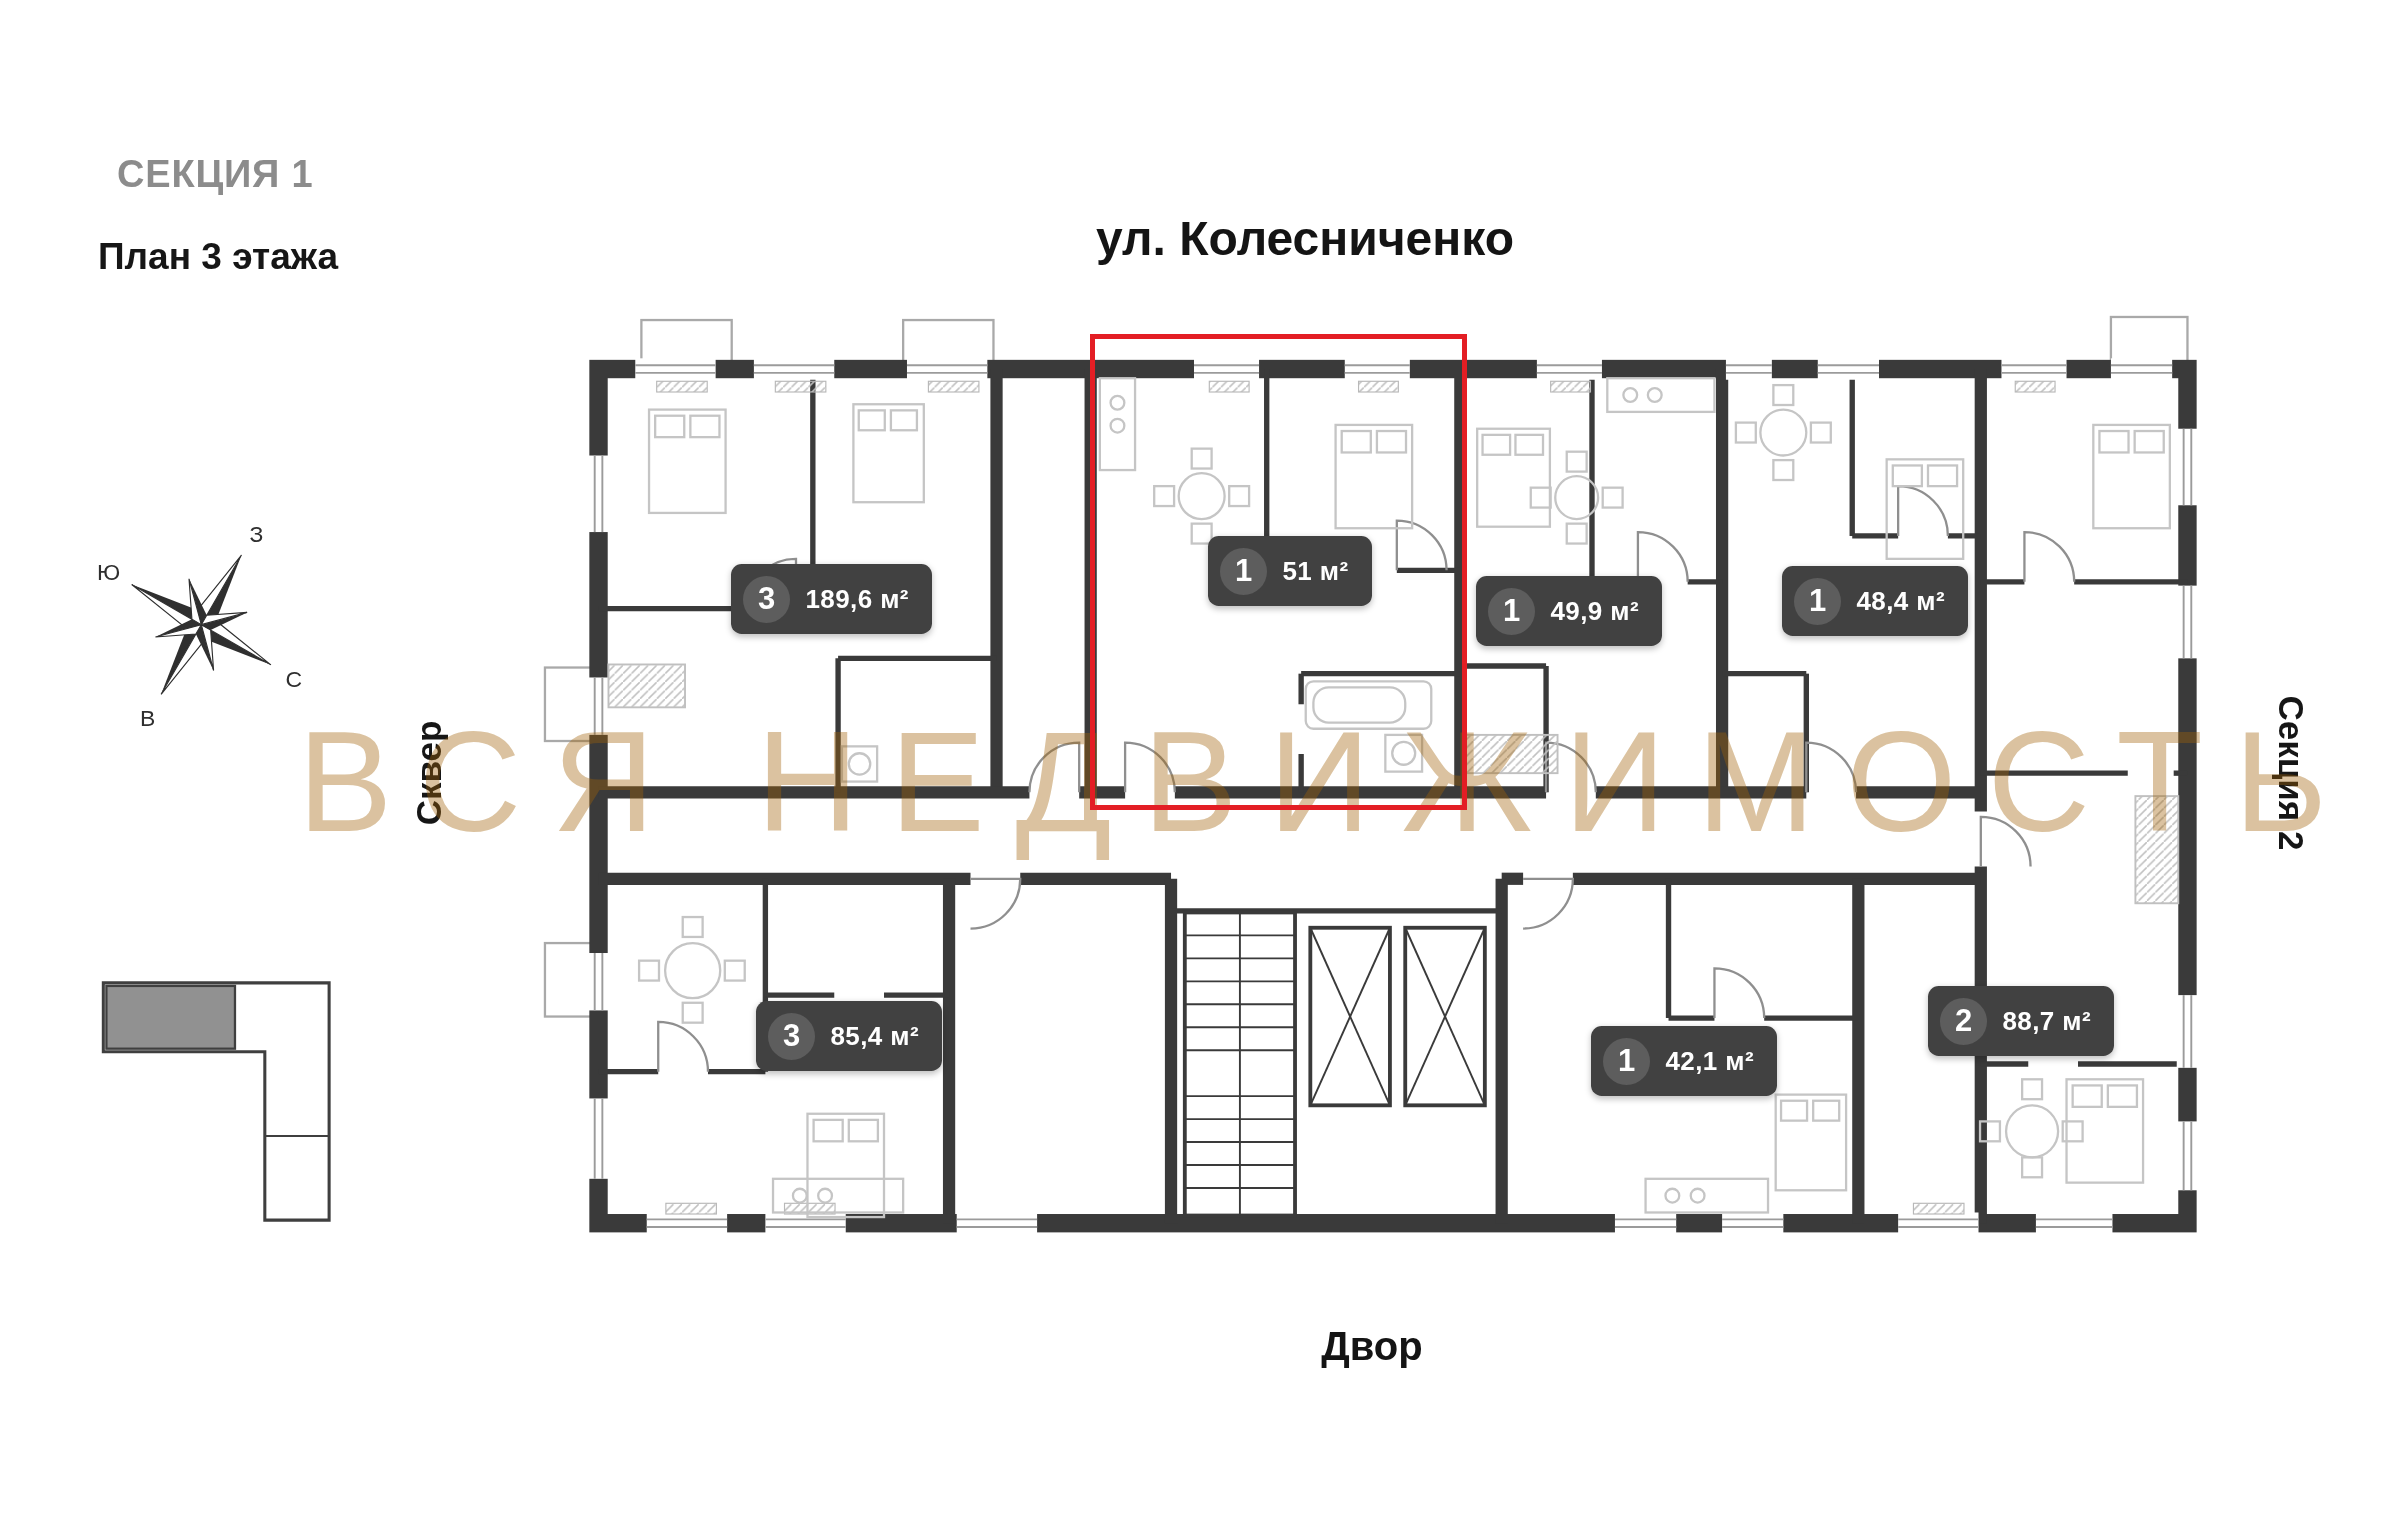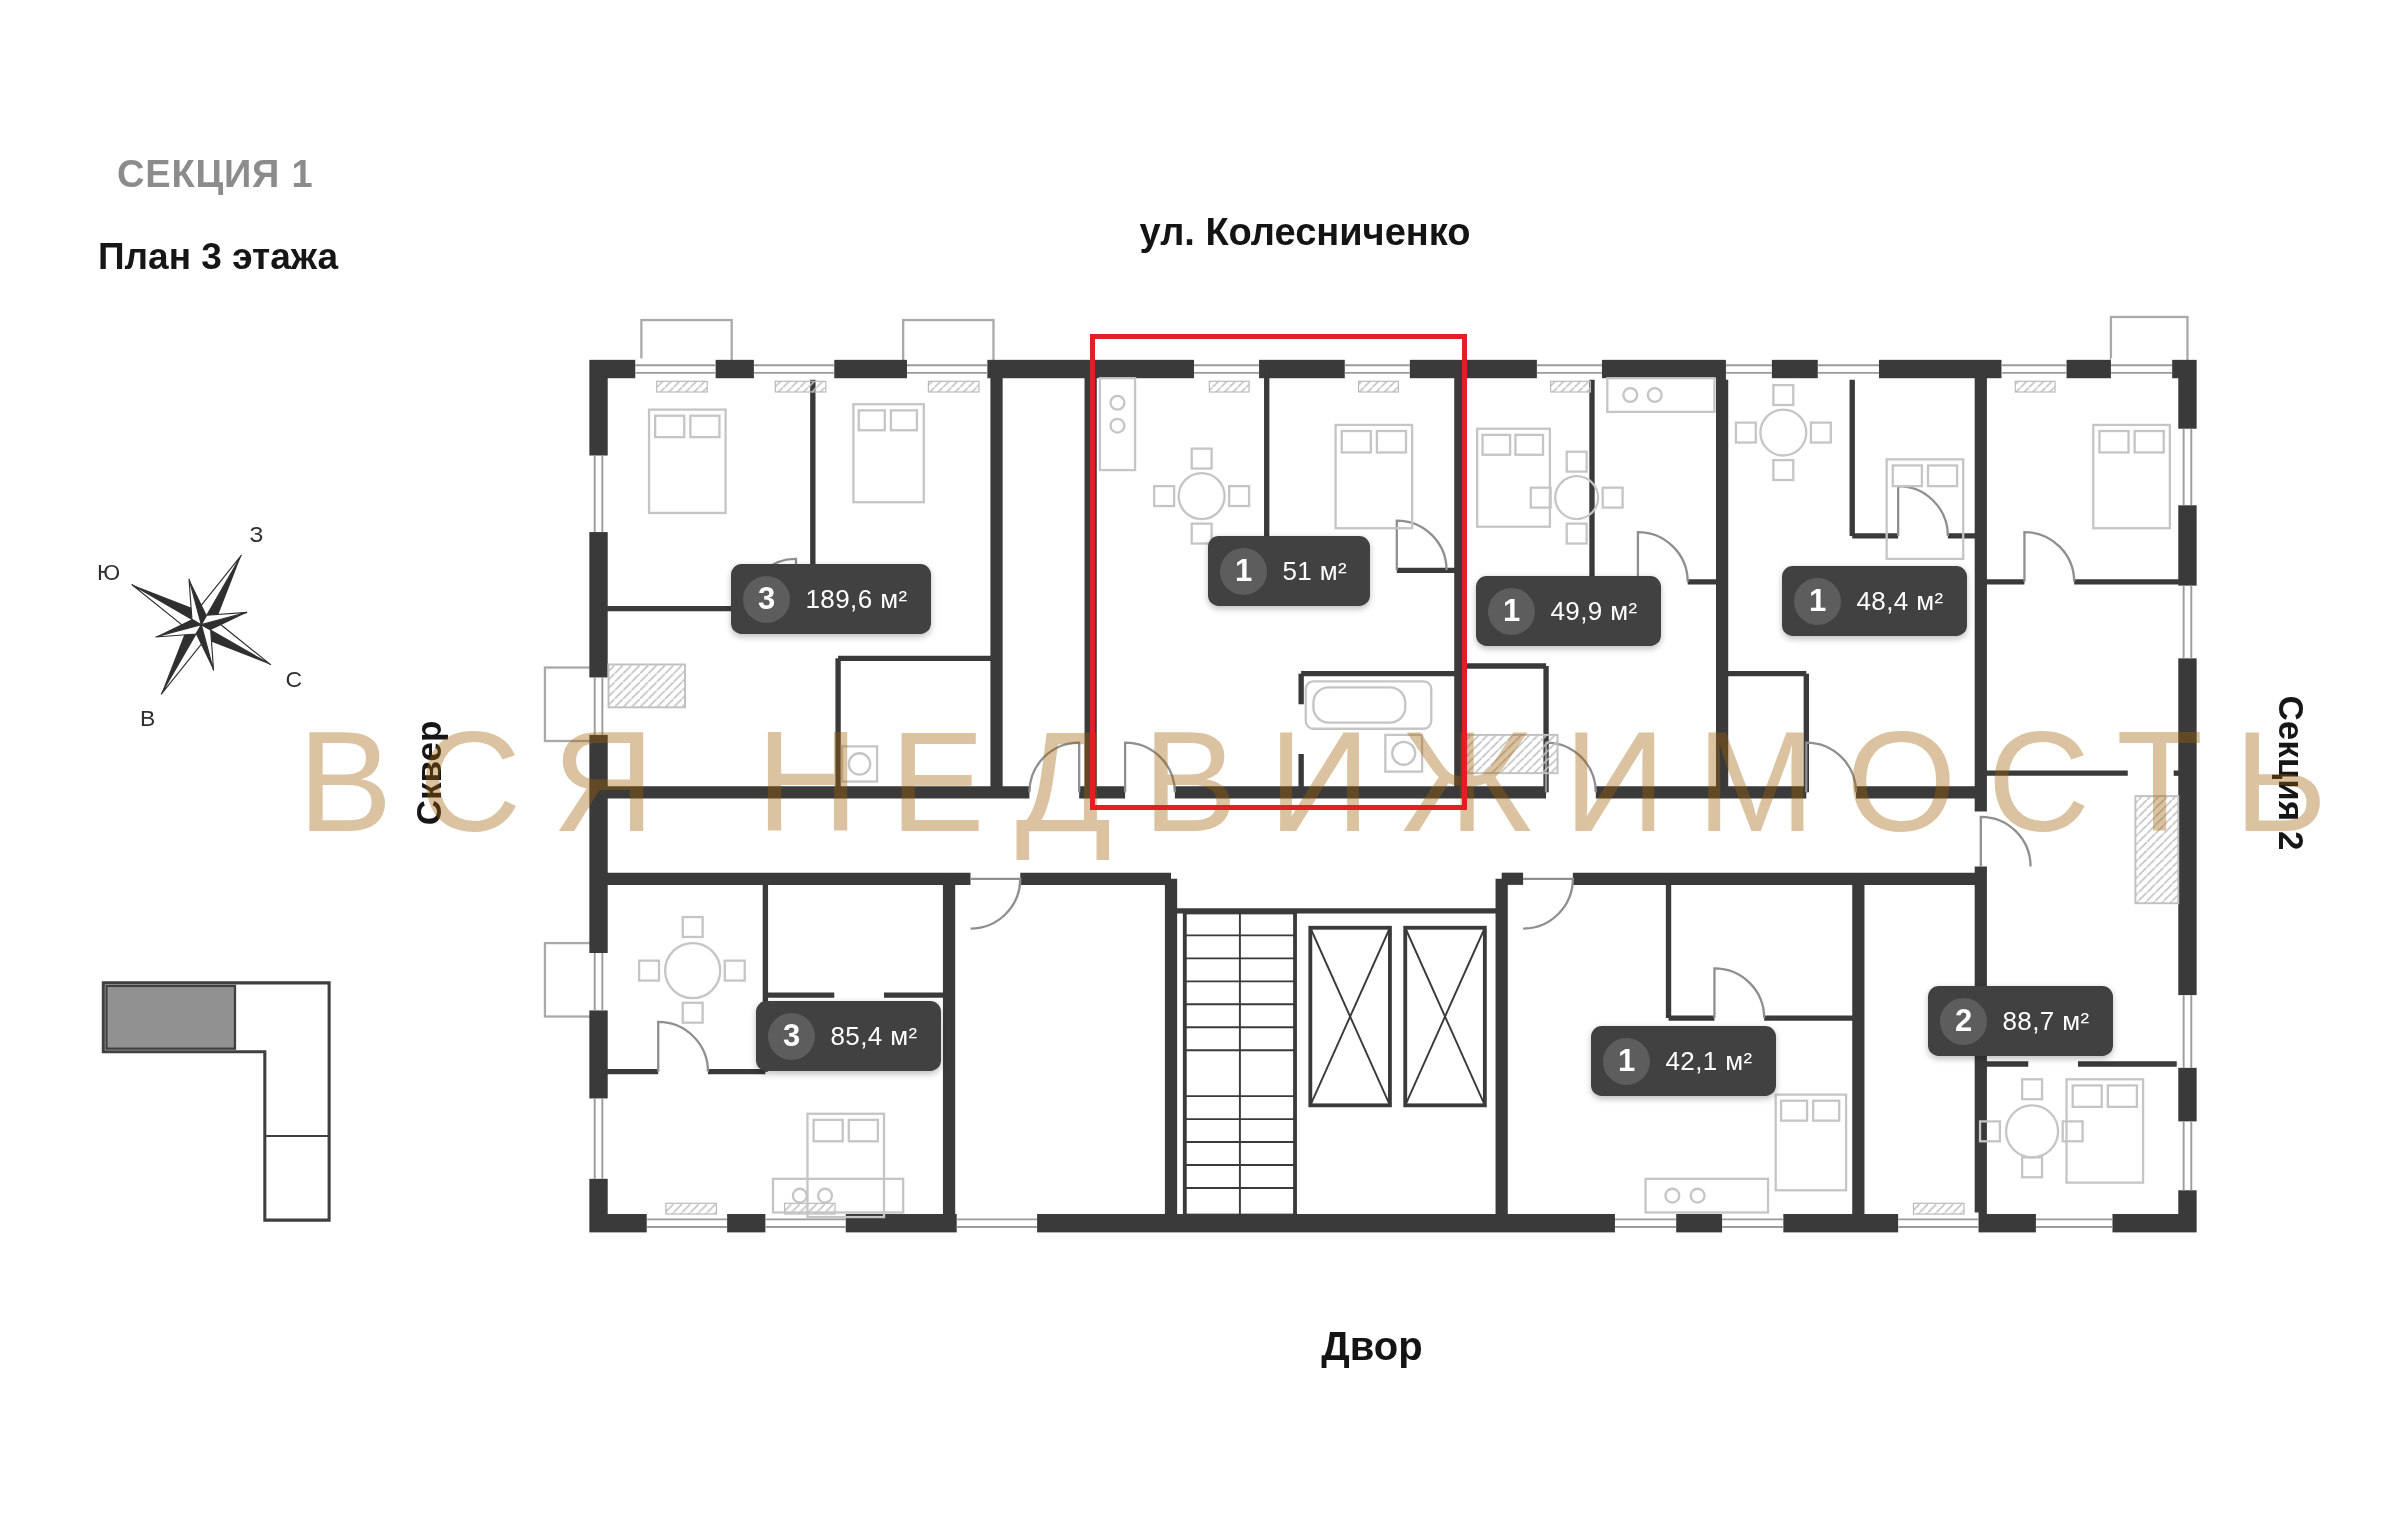--- a/index.html
+++ b/index.html
@@ -9,21 +9,21 @@
   .abs { position:absolute; }
 
   
   .section-title { left:98px; top:153px; font-size:38px; font-weight:700;
                    color:#8c8c8c; letter-spacing:0.8px;margin-left:19px; }
   .floor-title   { left:98px; top:236px; font-size:37px; font-weight:700;
                    color:#161616; }
 
   
   .street-label { left:1305px; top:211px; transform:translateX(-50%);
-                  font-size:38px; font-weight:700; color:#141414; white-space:nowrap; }
+                  font-size:48px; font-weight:700; color:#141414; white-space:nowrap; }
   .yard-label   { left:1372px; top:1324px; transform:translateX(-50%);
                   font-size:40px; font-weight:700; color:#141414; }
   .vlabel { position:absolute; font-size:35px; font-weight:700; color:#161616;
             white-space:nowrap; }
   .left-vlabel  { left:429px; top:773px; transform:translate(-50%,-50%) rotate(-90deg); }
   .right-vlabel { left:2291px; top:773px; transform:translate(-50%,-50%) rotate(90deg); }
 
   
   .watermark { left:1328px; top:782px; transform:translate(-50%,-50%);
                font-size:142px; font-weight:500; letter-spacing:31px;
@@ -45,21 +45,21 @@
   .hatchbox { fill:url(#hatch); stroke:#c0c0c0; stroke-width:2.5; }
 
   
   .badge { position:absolute; z-index:30; display:flex; align-items:center;
            gap:15.3px; background:#414141; border-radius:10.7px; height:70px;
            padding:0 23px 0 12.2px; color:#fff;
            box-shadow:0 2.3px 6.1px rgba(0,0,0,.25); }
   .badge-num { width:47px; height:47px; border-radius:50%; background:#5d5d5d;
                display:flex; align-items:center; justify-content:center;
                font-size:31px; font-weight:700; }
-  .badge-area { font-size:26px; font-weight:400; letter-spacing:0.4px; white-space:nowrap;text-align:right; }
+  .badge-area { font-size:26px; font-weight:700; letter-spacing:0.4px; white-space:nowrap;text-align:right; }
 
   
   .highlight-rect { left:1090px; top:334px; width:377px; height:476px;
                     border:5.4px solid #e31e24; z-index:40; background:transparent; }
 </style>
 </head>
 <body>
 
 <svg class="abs plan-svg" viewBox="0 0 3137 2000" xmlns="http://www.w3.org/2000/svg">
   <defs>

